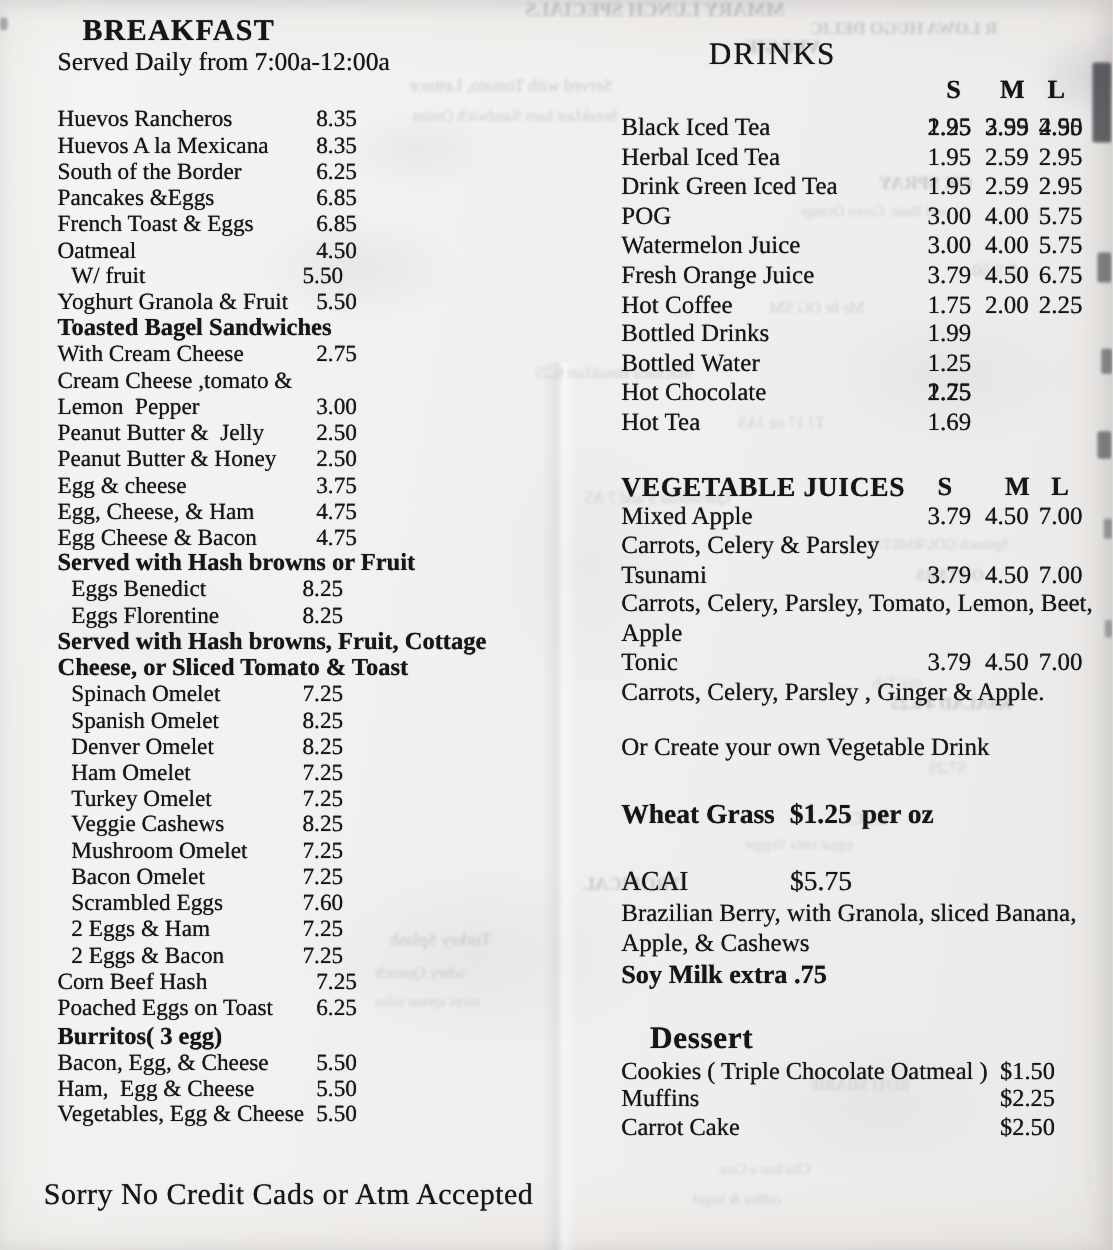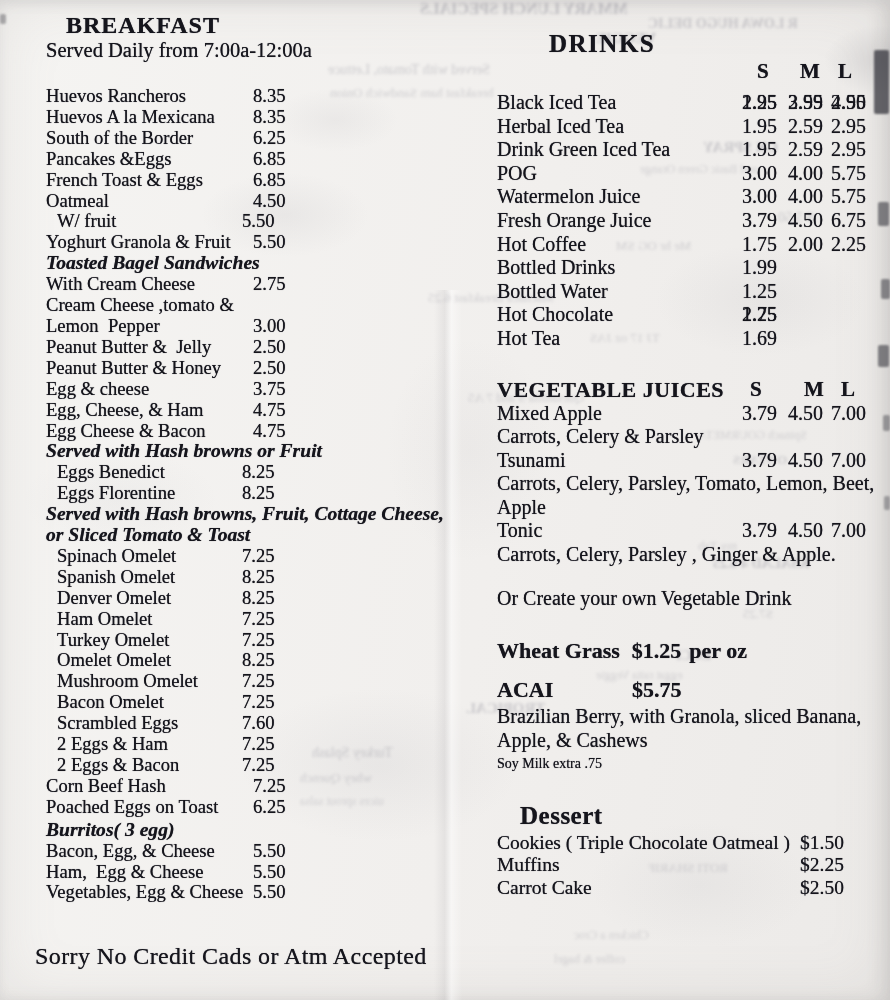--- a/index.html
+++ b/index.html
@@ -27,46 +27,46 @@
 
   
   .col-left{position:absolute;left:46px;top:12px;width:402px;}
   .bf-title{font-size:24px;font-weight:bold;letter-spacing:1px;margin:0 0 0 20px;line-height:26px;}
   .bf-sub{font-size:20.5px;margin-top:1px;line-height:23px;}
   .left-rows{margin-top:24px;font-size:18.6px;line-height:20.9px;}
   .mrow{position:relative;white-space:pre-wrap;}
   .mrow .price{position:absolute;left:207px;top:0;}
   .mrow.ind{padding-left:11px;}
   .mrow.ind .price{left:196px;}
-  .lhdr{font-weight:bold;font-size:19.6px;white-space:normal;font-style:italic;}
+  .lhdr{font-weight:bold;font-size:19.6px;white-space:normal;}
   .lhdr.gap{margin-top:2px;}
   .footer-note{margin:40px 0 0 -11px;font-size:24px;font-weight:normal;letter-spacing:0.4px;}
 
   
   .col-right{position:absolute;left:497px;top:30px;width:390px;}
-  .dr-title{font-size:25px;font-weight:bold;letter-spacing:1.5px;margin:0 0 2px 52px;line-height:27px;}
+  .dr-title{font-size:25px;font-weight:normal;letter-spacing:1.5px;margin:0 0 2px 70px;line-height:27px;}
   .sml{position:relative;height:27px;font-weight:bold;font-size:21px;}
   .sml .s{position:absolute;left:260px;} .sml .m{position:absolute;left:303px;} .sml .l{position:absolute;left:341px;}
   .drows{margin-top:5px;font-size:20px;line-height:23.6px;}
   .drow{position:relative;white-space:pre-wrap;}
   .ps{position:absolute;left:245px;top:0;} .pm{position:absolute;left:291px;top:0;} .pl{position:absolute;left:334px;top:0;}
   .vj-hdr{position:relative;margin-top:26px;font-size:22px;line-height:25px;}
   .vj-hdr .t{font-weight:bold;letter-spacing:0.5px;}
   .vj-hdr .s{position:absolute;left:253px;font-weight:bold;font-size:21px;}
   .vj-hdr .m{position:absolute;left:307px;font-weight:bold;font-size:21px;}
   .vj-hdr .l{position:absolute;left:344px;font-weight:bold;font-size:21px;}
   .vjrows{font-size:20px;line-height:23.5px;}
   .vdesc{white-space:pre-wrap;font-family:Liberation Serif, serif;}
   .create-note{margin-top:21px;font-size:20px;line-height:23px;}
   .wheat{margin-top:29px;font-size:22px;font-weight:bold;line-height:24px;}
   .wheat .pr{margin-left:12px;} .wheat .un{margin-left:8px;}
-  .acai-line{position:relative;margin-top:15px;font-size:22px;font-weight:bold;line-height:24px;}
+  .acai-line{position:relative;margin-top:30px;font-size:22px;font-weight:normal;line-height:24px;}
   .acai-line .pr{position:absolute;left:135px;}
   .acai-desc{font-size:20px;line-height:24px;margin-top:2px;}
-  .soy{font-size:14px;font-weight:normal;line-height:24px;}
+  .soy{font-size:21px;font-weight:bold;line-height:24px;}
   .ds-title{margin:26px 0 3px 23px;font-size:25px;font-weight:bold;letter-spacing:0.5px;line-height:27px;}
   .xrows{font-size:19.5px;line-height:22.4px;}
   .xrow{position:relative;white-space:pre-wrap;}
   .xrow .price{position:absolute;left:303px;top:0;}
 
   
   .ghost{
     position:absolute;
     font-family:"Liberation Serif","DejaVu Serif",serif;
     color:#70707f;
@@ -148,21 +148,21 @@
         <div class="mrow"><span class="name">Egg Cheese &amp; Bacon</span><span class="price">4.75</span></div>
         <div class="mrow lhdr">Served with Hash browns or Fruit</div>
         <div class="mrow ind"><span class="name">Eggs Benedict</span><span class="price">8.25</span></div>
         <div class="mrow ind"><span class="name">Eggs Florentine</span><span class="price">8.25</span></div>
         <div class="mrow lhdr">Served with Hash browns, Fruit, Cottage Cheese, or Sliced Tomato &amp; Toast</div>
         <div class="mrow ind"><span class="name">Spinach Omelet</span><span class="price">7.25</span></div>
         <div class="mrow ind"><span class="name">Spanish Omelet</span><span class="price">8.25</span></div>
         <div class="mrow ind"><span class="name">Denver Omelet</span><span class="price">8.25</span></div>
         <div class="mrow ind"><span class="name">Ham Omelet</span><span class="price">7.25</span></div>
         <div class="mrow ind"><span class="name">Turkey Omelet</span><span class="price">7.25</span></div>
-        <div class="mrow ind"><span class="name">Omelet Omelet</span><span class="price">8.25</span></div>
+        <div class="mrow ind"><span class="name">Veggie Cashews</span><span class="price">8.25</span></div>
         <div class="mrow ind"><span class="name">Mushroom Omelet</span><span class="price">7.25</span></div>
         <div class="mrow ind"><span class="name">Bacon Omelet</span><span class="price">7.25</span></div>
         <div class="mrow ind"><span class="name">Scrambled Eggs</span><span class="price">7.60</span></div>
         <div class="mrow ind"><span class="name">2 Eggs &amp; Ham</span><span class="price">7.25</span></div>
         <div class="mrow ind"><span class="name">2 Eggs &amp; Bacon</span><span class="price">7.25</span></div>
         <div class="mrow"><span class="name">Corn Beef Hash</span><span class="price">7.25</span></div>
         <div class="mrow"><span class="name">Poached Eggs on Toast</span><span class="price">6.25</span></div>
         <div class="mrow lhdr gap">Burritos( 3 egg)</div>
         <div class="mrow"><span class="name">Bacon, Egg, &amp; Cheese</span><span class="price">5.50</span></div>
         <div class="mrow"><span class="name">Ham,  Egg &amp; Cheese</span><span class="price">5.50</span></div>

